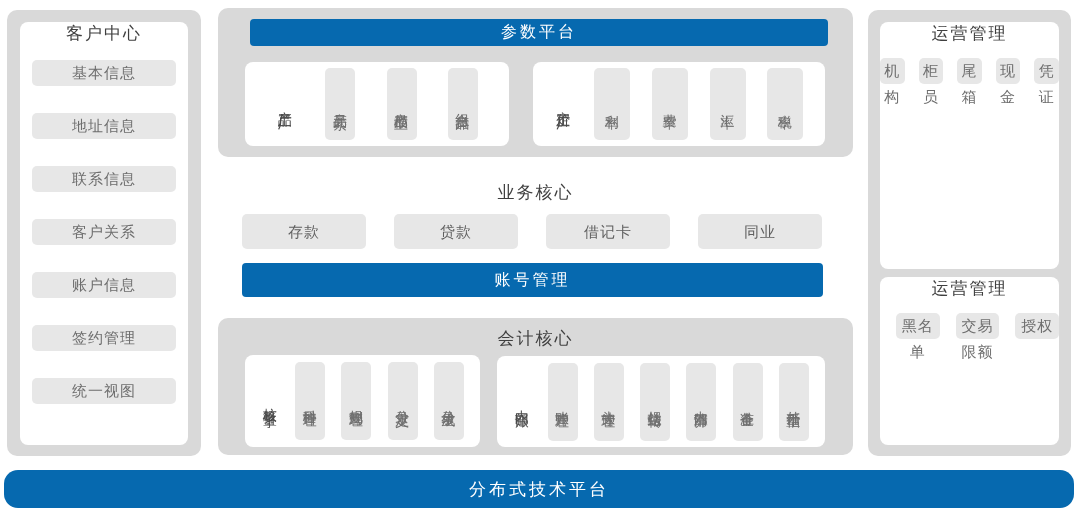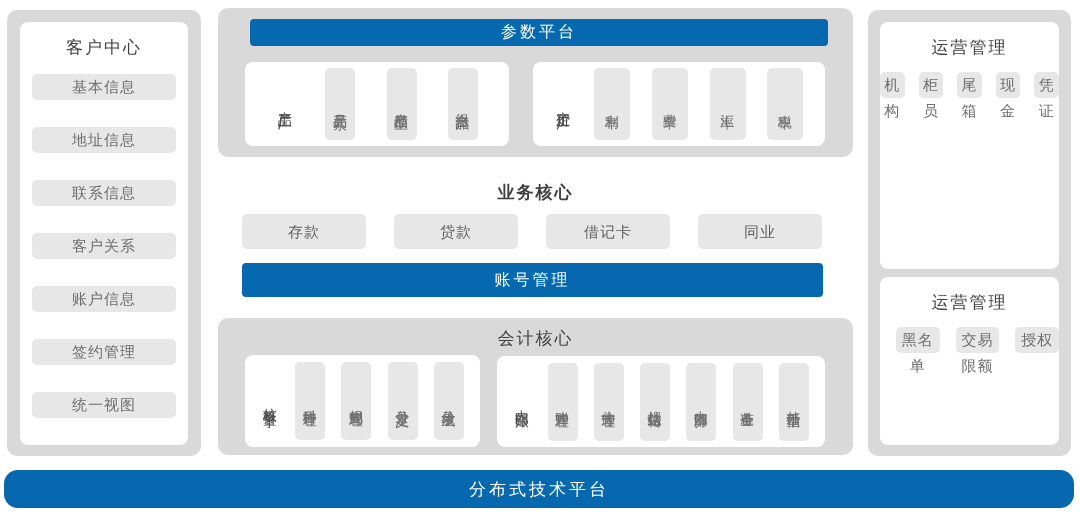--- a/index.html
+++ b/index.html
@@ -4,21 +4,21 @@
 <style>
   html,body{margin:0;padding:0;background:#ffffff;}
   #canvas{
     position:relative;width:1080px;height:514px;background:#ffffff;overflow:hidden;
     font-family:"Liberation Sans","DejaVu Sans",sans-serif;
   }
   .gray{position:absolute;background:#d9d9d9;border-radius:10px;}
   .whitecard{position:absolute;background:#ffffff;border-radius:8px;}
   .panel-title{
     text-align:center;font-size:17px;color:#3f3f3f;letter-spacing:2px;
-    padding-top:14px;font-weight:500;
+    font-weight:500;
   }
   .vlist{display:flex;flex-direction:column;align-items:center;gap:27px;margin-top:15px;}
   .vlist-tight{display:flex;flex-direction:row;align-items:center;gap:14px;margin-top:13px;}
   .chip{
     background:#e7e7e7;border-radius:5px;height:26px;line-height:26px;
     text-align:center;font-size:15px;color:#6e6e6e;letter-spacing:1px;
   }
   .chip.w144{width:144px;}
   .chip.w152{width:152px;}
   .blue-bar{
@@ -91,21 +91,21 @@
 
     <div class="vcard" style="left:315px;top:54px;width:292px;height:84px;">
       <div class="vlabel">定价工厂</div>
       <div class="vchip h72 pad-wide">利率</div>
       <div class="vchip h72 pad-wide">费率</div>
       <div class="vchip h72 pad-wide">汇率</div>
       <div class="vchip h72 pad-wide">税率</div>
     </div>
   </section>
 
-  <div class="section-title" style="left:218px;top:181px;width:635px;font-weight:bold;">业务核心</div>
+  <div class="section-title" style="left:218px;top:181px;width:635px;">业务核心</div>
 
   <div class="hchips" style="left:242px;top:214px;width:580px;">
     <div class="hchip">存款</div>
     <div class="hchip">贷款</div>
     <div class="hchip">借记卡</div>
     <div class="hchip">同业</div>
   </div>
 
   <div class="blue-bar" style="left:242px;top:263px;width:581px;height:34px;">账号管理</div>
 

